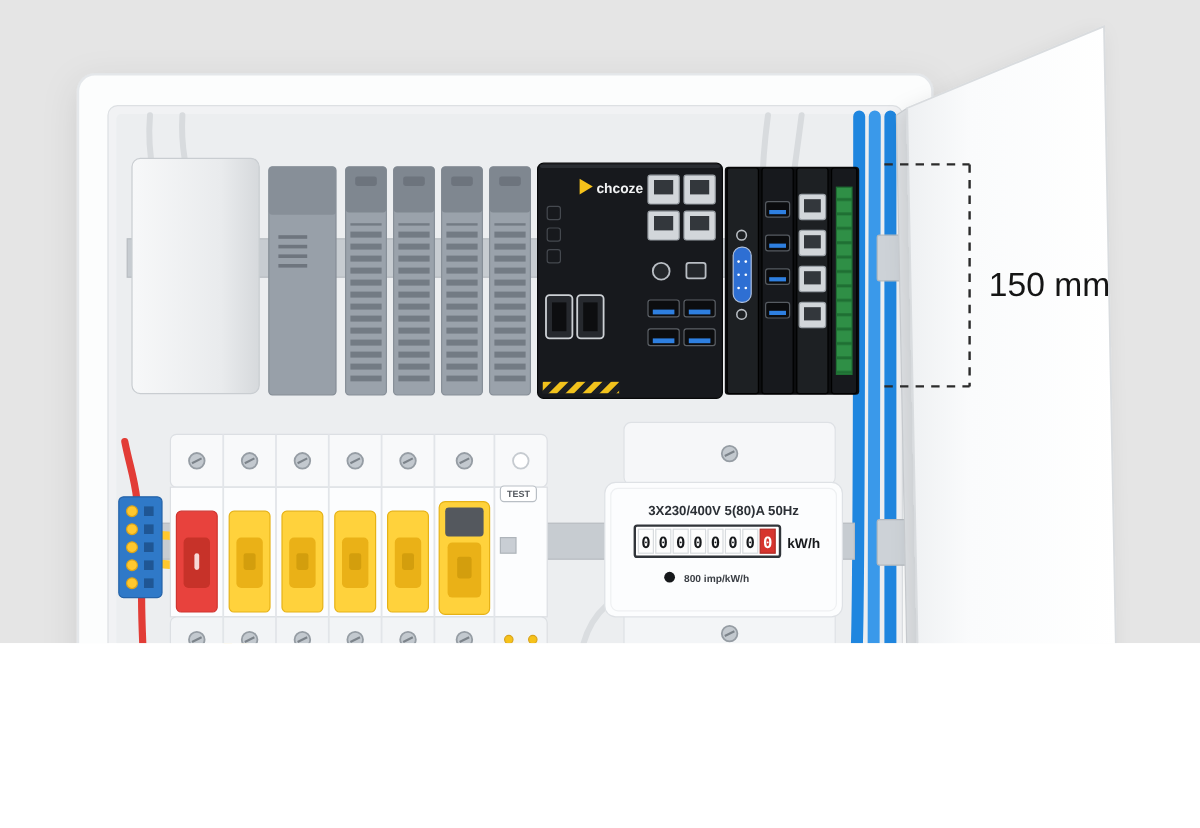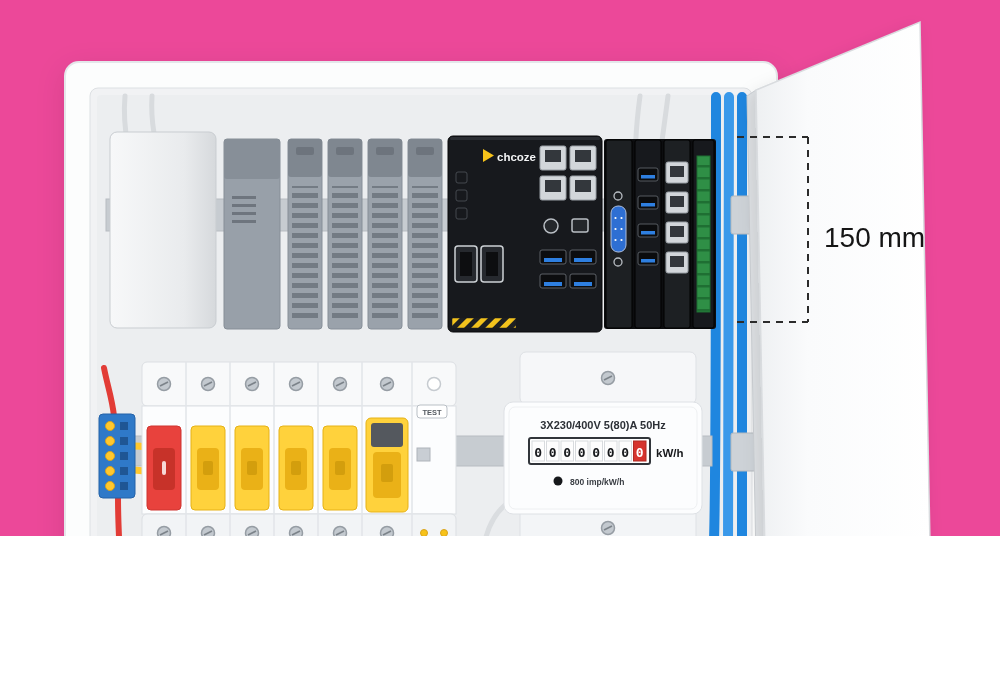--- a/index.html
+++ b/index.html
@@ -1,16 +1,16 @@
 <!DOCTYPE html>
 <html><head>
 <meta charset="utf-8">
 <style>
   html,body{margin:0;padding:0;background:#ffffff;}
-  .canvas{position:relative;width:1000px;height:536px;background:#ec4899;overflow:hidden;
+  .canvas{position:relative;width:1000px;height:536px;background:#e5e5e5;overflow:hidden;
           font-family:"Liberation Sans",sans-serif;}
   svg{position:absolute;left:0;top:0;}
   svg text{font-family:"Liberation Sans",sans-serif;}
   .digit{font-family:"DejaVu Sans Mono",monospace;font-weight:bold;}
 </style>
 </head>
 <body>
 
 <div class="canvas">
 <svg width="1000" height="690" viewBox="0 0 1000 690">

